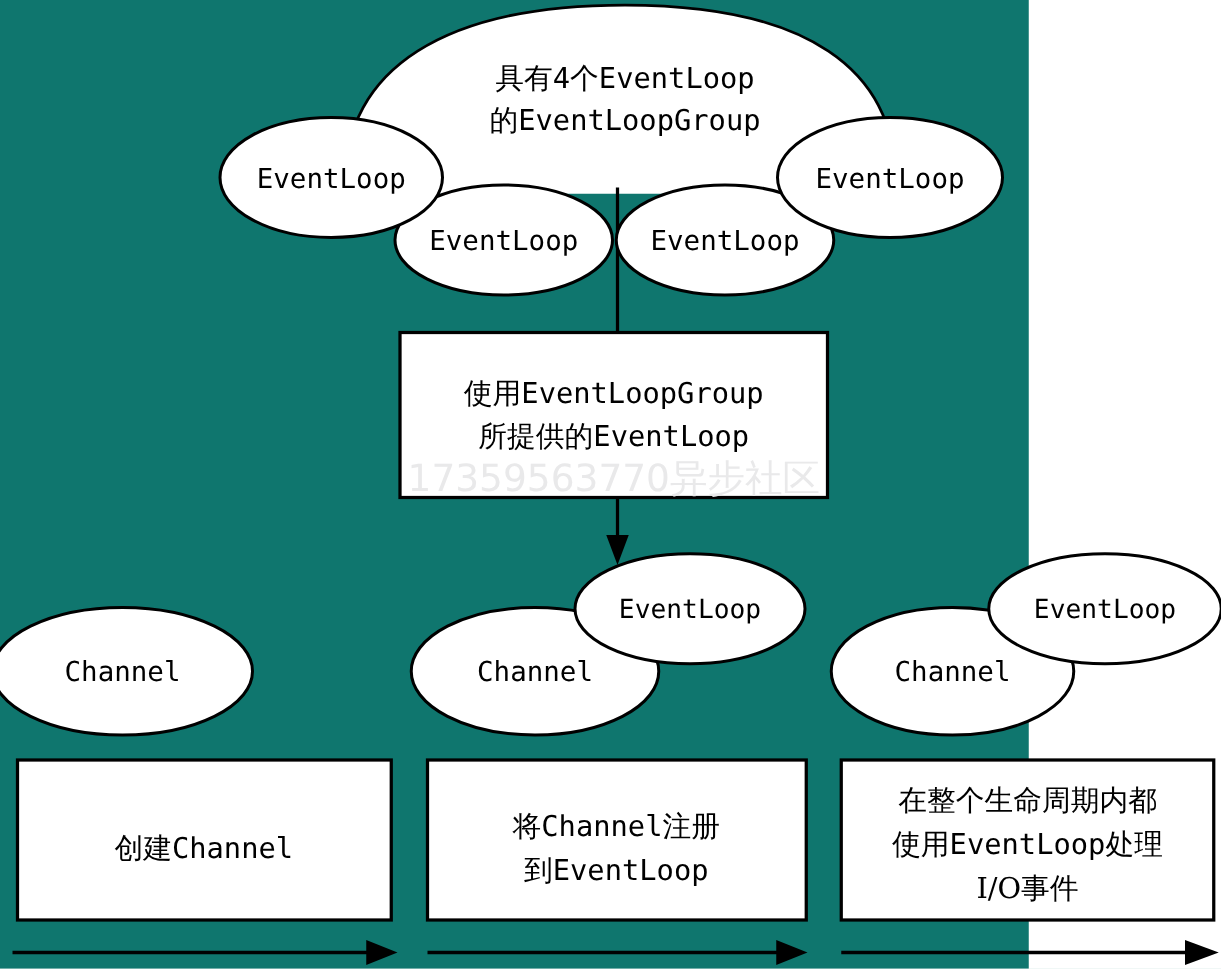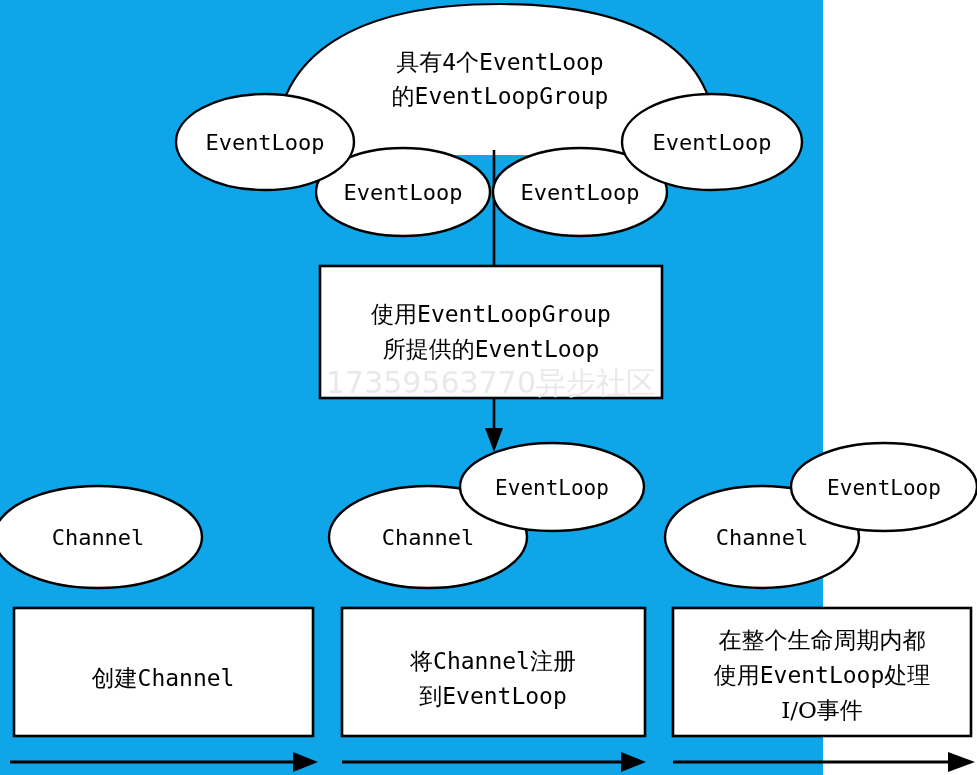--- a/index.html
+++ b/index.html
@@ -11,21 +11,21 @@
   body {
     width: 977px;
     height: 775px;
     overflow: hidden;
     font-family: "Liberation Sans", sans-serif;
   }
   #diagram-root {
     position: relative;
     width: 823px;
     height: 775px;
-    background: #0ea5e9;
+    background: #0f766e;
   }
   svg#diagram-svg {
     display: block;
     width: 977px;
     height: 775px;
   }
   .shape-outline {
     fill: #ffffff;
     stroke: #000000;
     stroke-width: 2.4;

